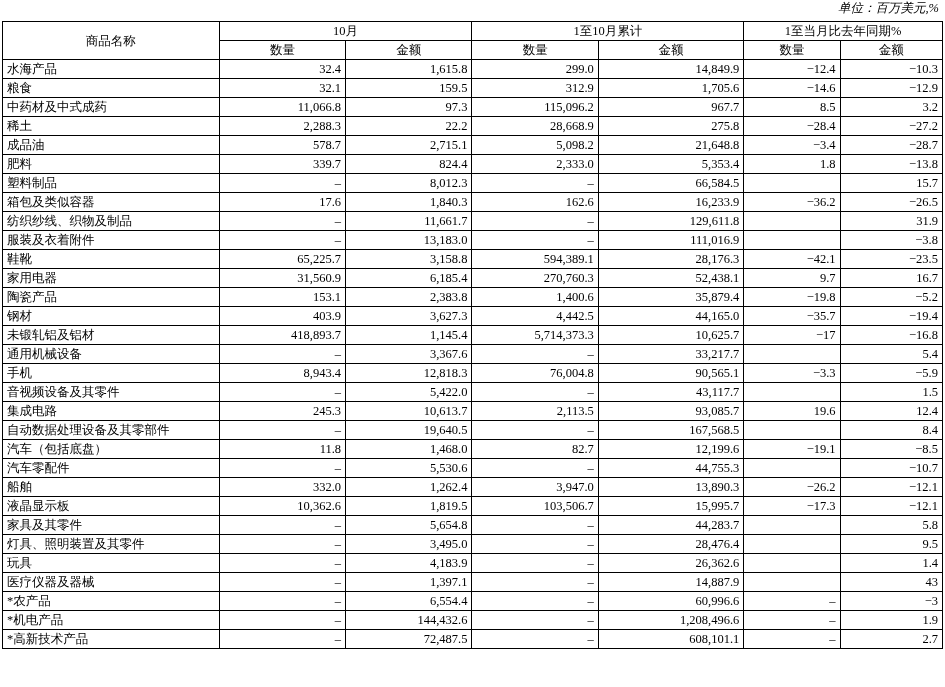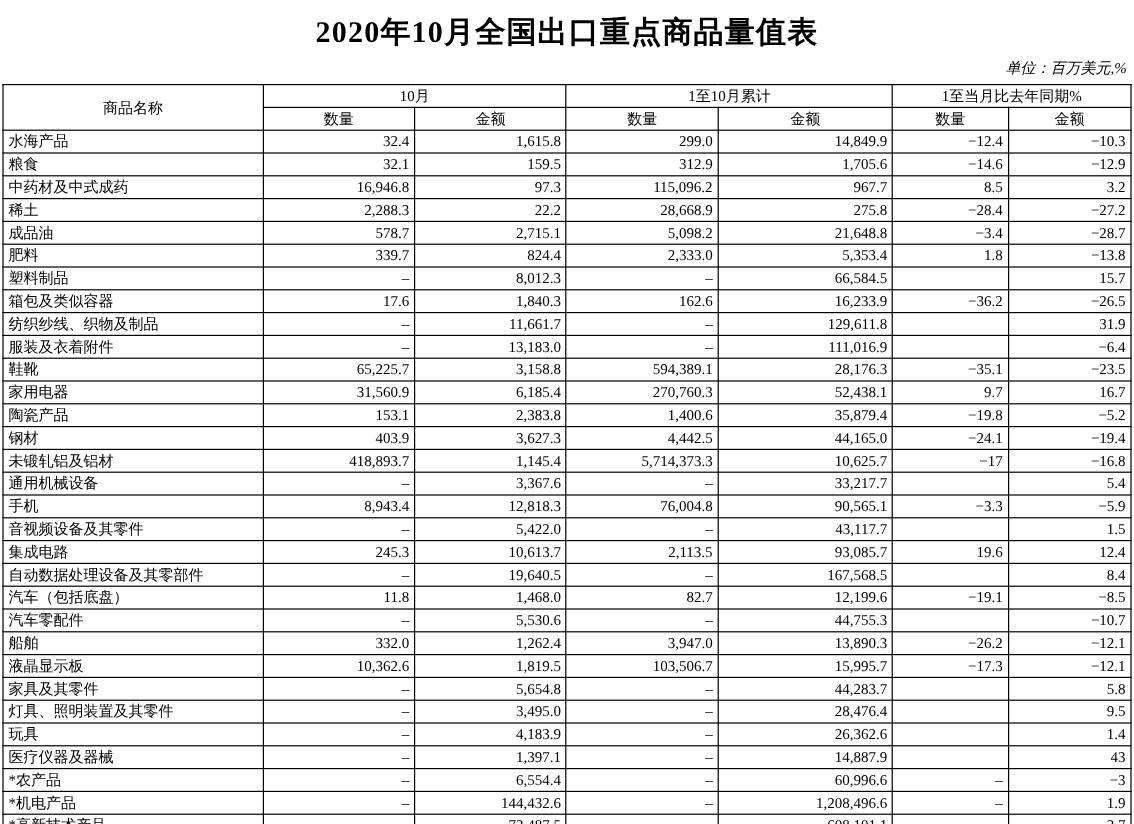--- a/index.html
+++ b/index.html
@@ -79,21 +79,20 @@
   .namecell-head {
     vertical-align: middle;
     margin-left: 24px;
   }
 </style>
 </head>
 <body>
 
 <div class="page">
 
-  <div class="title">2020年10月全国出口重点商品量值表</div>
   <div class="unit">单位：百万美元,%</div>
 
   <table class="data">
     <colgroup>
       <col class="c-name">
         <col class="c-a">
         <col class="c-b">
         <col class="c-c">
         <col class="c-d">
         <col class="c-e">
@@ -129,21 +128,21 @@
           <td class="name">粮食</td>
           <td class="num">32.1</td>
           <td class="num">159.5</td>
           <td class="num">312.9</td>
           <td class="num">1,705.6</td>
           <td class="num">−14.6</td>
           <td class="num">−12.9</td>
         </tr>
         <tr>
           <td class="name">中药材及中式成药</td>
-          <td class="num">16,946.8</td>
+          <td class="num">11,066.8</td>
           <td class="num">97.3</td>
           <td class="num">115,096.2</td>
           <td class="num">967.7</td>
           <td class="num">8.5</td>
           <td class="num">3.2</td>
         </tr>
         <tr>
           <td class="name">稀土</td>
           <td class="num">2,288.3</td>
           <td class="num">22.2</td>
@@ -197,29 +196,29 @@
           <td class="num"></td>
           <td class="num">31.9</td>
         </tr>
         <tr>
           <td class="name">服装及衣着附件</td>
           <td class="num">–</td>
           <td class="num">13,183.0</td>
           <td class="num">–</td>
           <td class="num">111,016.9</td>
           <td class="num"></td>
-          <td class="num">−6.4</td>
+          <td class="num">−3.8</td>
         </tr>
         <tr>
           <td class="name">鞋靴</td>
           <td class="num">65,225.7</td>
           <td class="num">3,158.8</td>
           <td class="num">594,389.1</td>
           <td class="num">28,176.3</td>
-          <td class="num">−35.1</td>
+          <td class="num">−42.1</td>
           <td class="num">−23.5</td>
         </tr>
         <tr>
           <td class="name">家用电器</td>
           <td class="num">31,560.9</td>
           <td class="num">6,185.4</td>
           <td class="num">270,760.3</td>
           <td class="num">52,438.1</td>
           <td class="num">9.7</td>
           <td class="num">16.7</td>
@@ -232,21 +231,21 @@
           <td class="num">35,879.4</td>
           <td class="num">−19.8</td>
           <td class="num">−5.2</td>
         </tr>
         <tr>
           <td class="name">钢材</td>
           <td class="num">403.9</td>
           <td class="num">3,627.3</td>
           <td class="num">4,442.5</td>
           <td class="num">44,165.0</td>
-          <td class="num">−24.1</td>
+          <td class="num">−35.7</td>
           <td class="num">−19.4</td>
         </tr>
         <tr>
           <td class="name">未锻轧铝及铝材</td>
           <td class="num">418,893.7</td>
           <td class="num">1,145.4</td>
           <td class="num">5,714,373.3</td>
           <td class="num">10,625.7</td>
           <td class="num">−17</td>
           <td class="num">−16.8</td>

